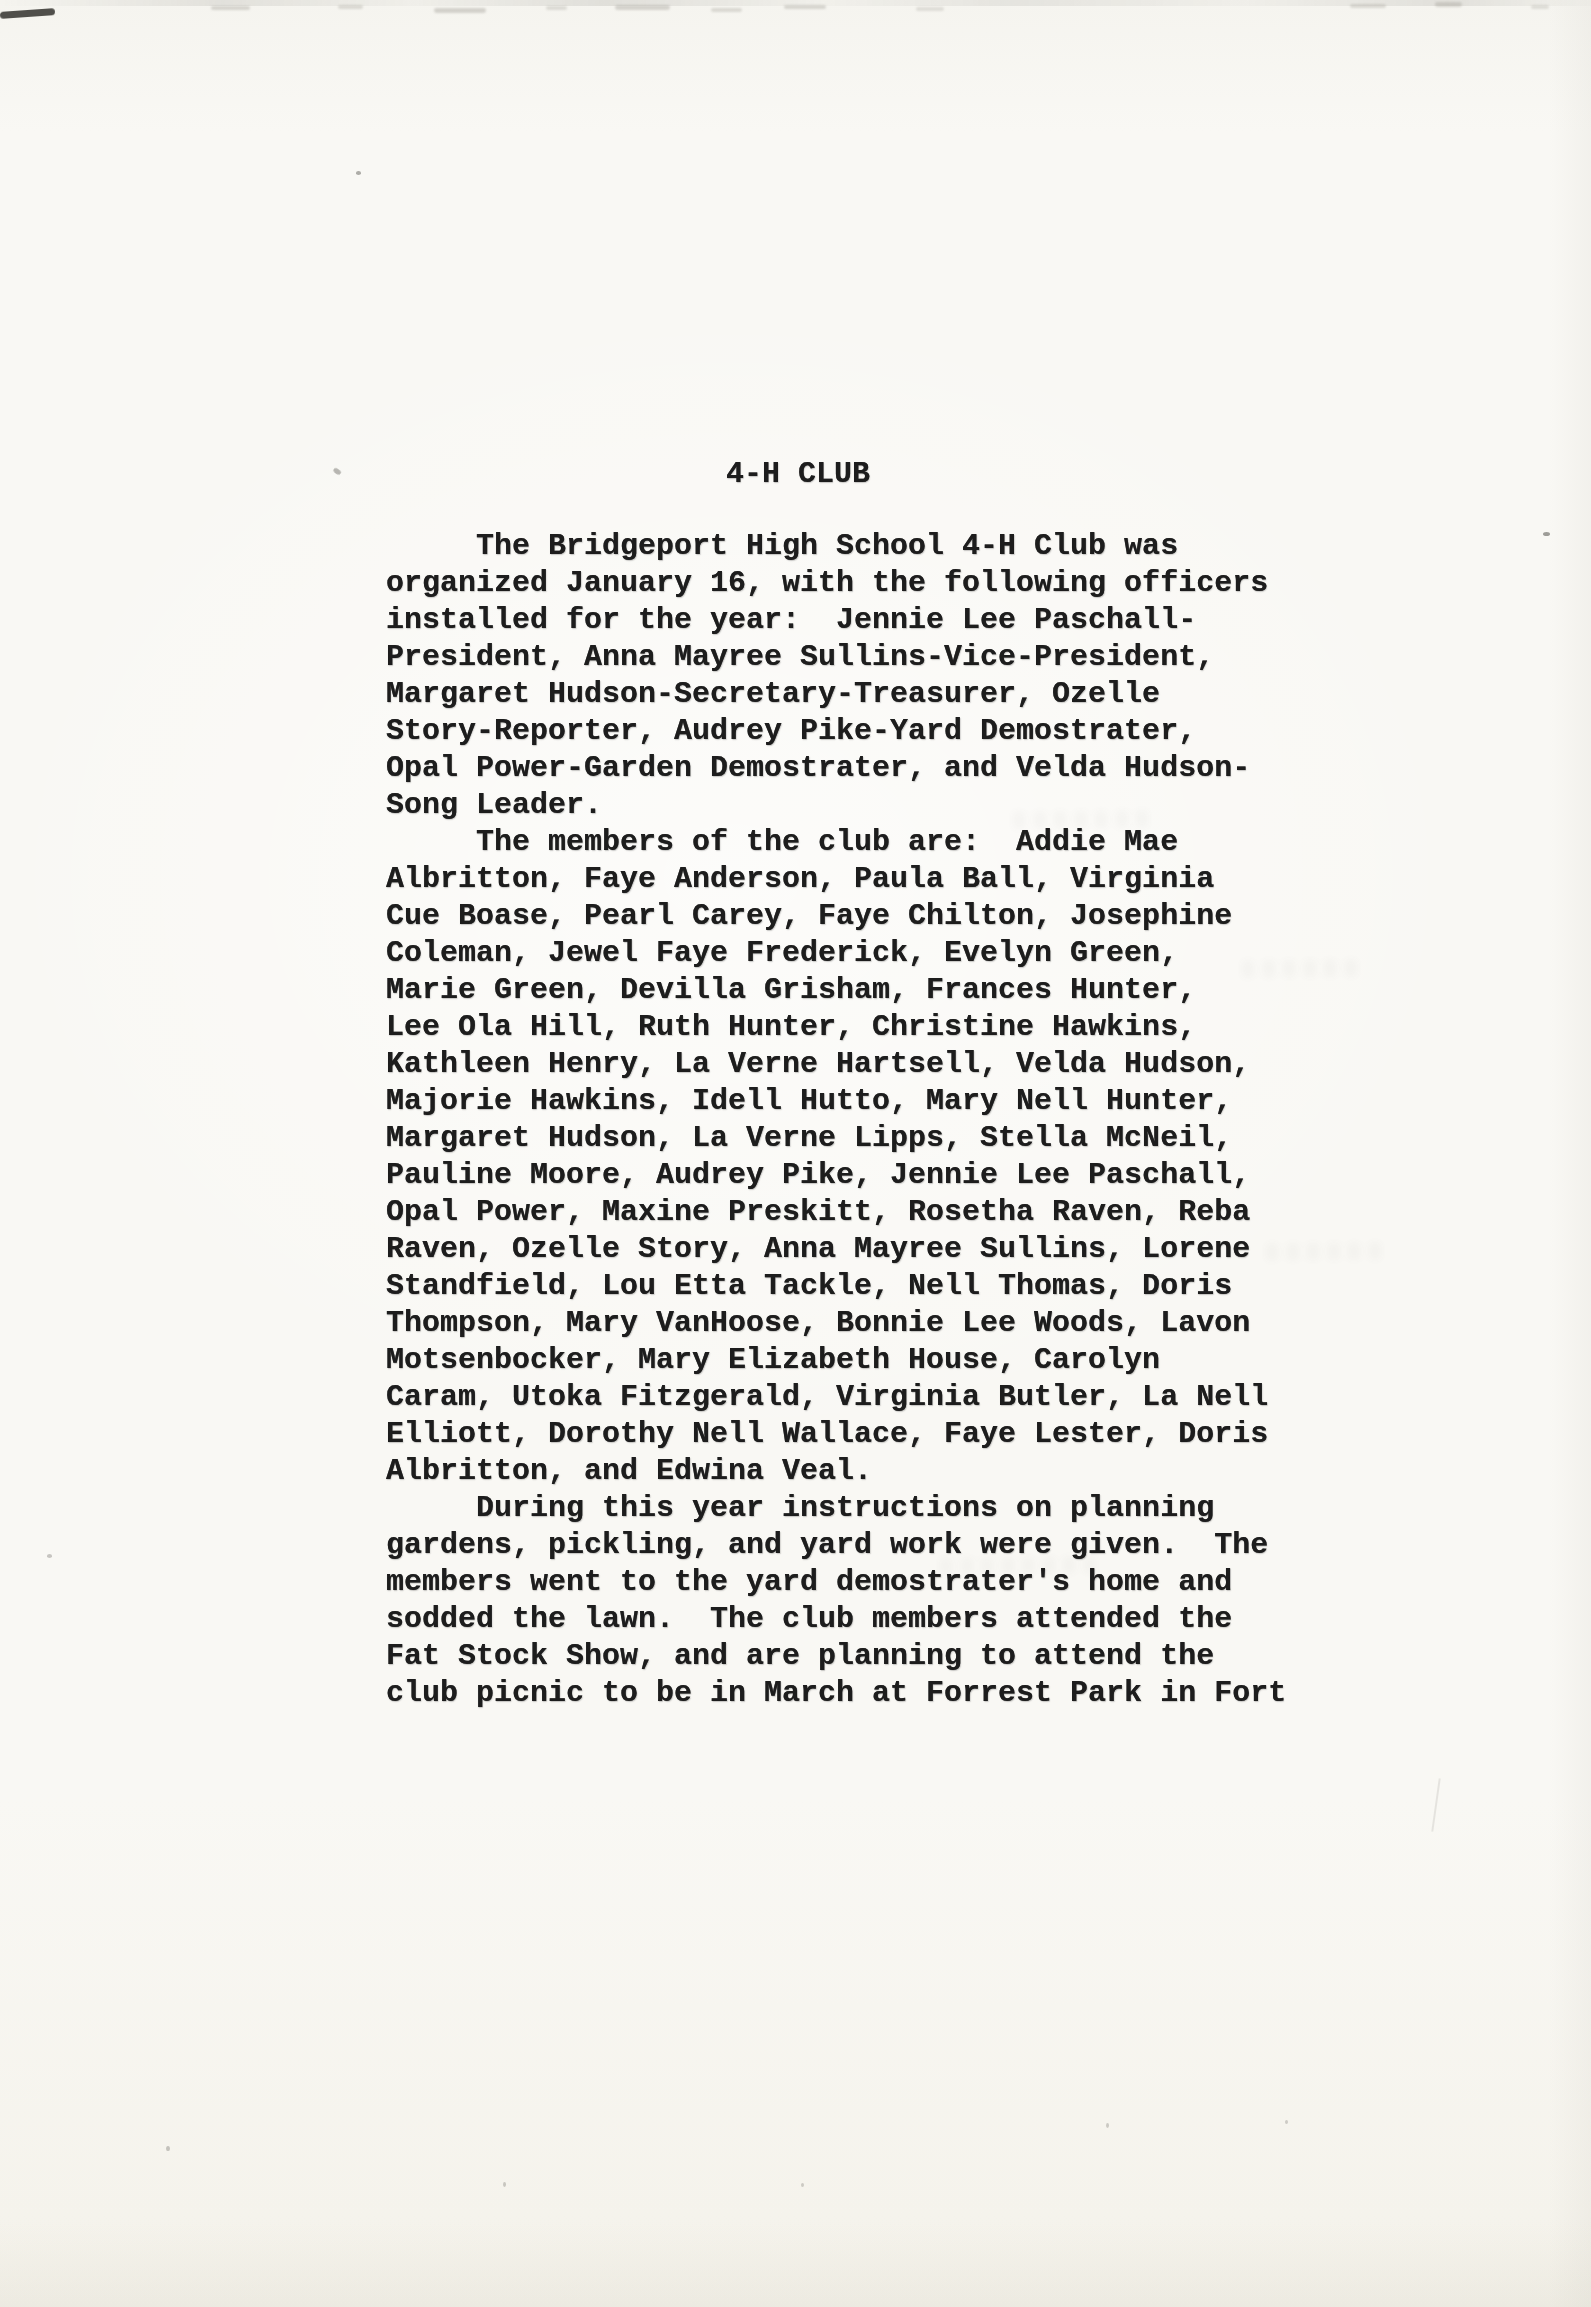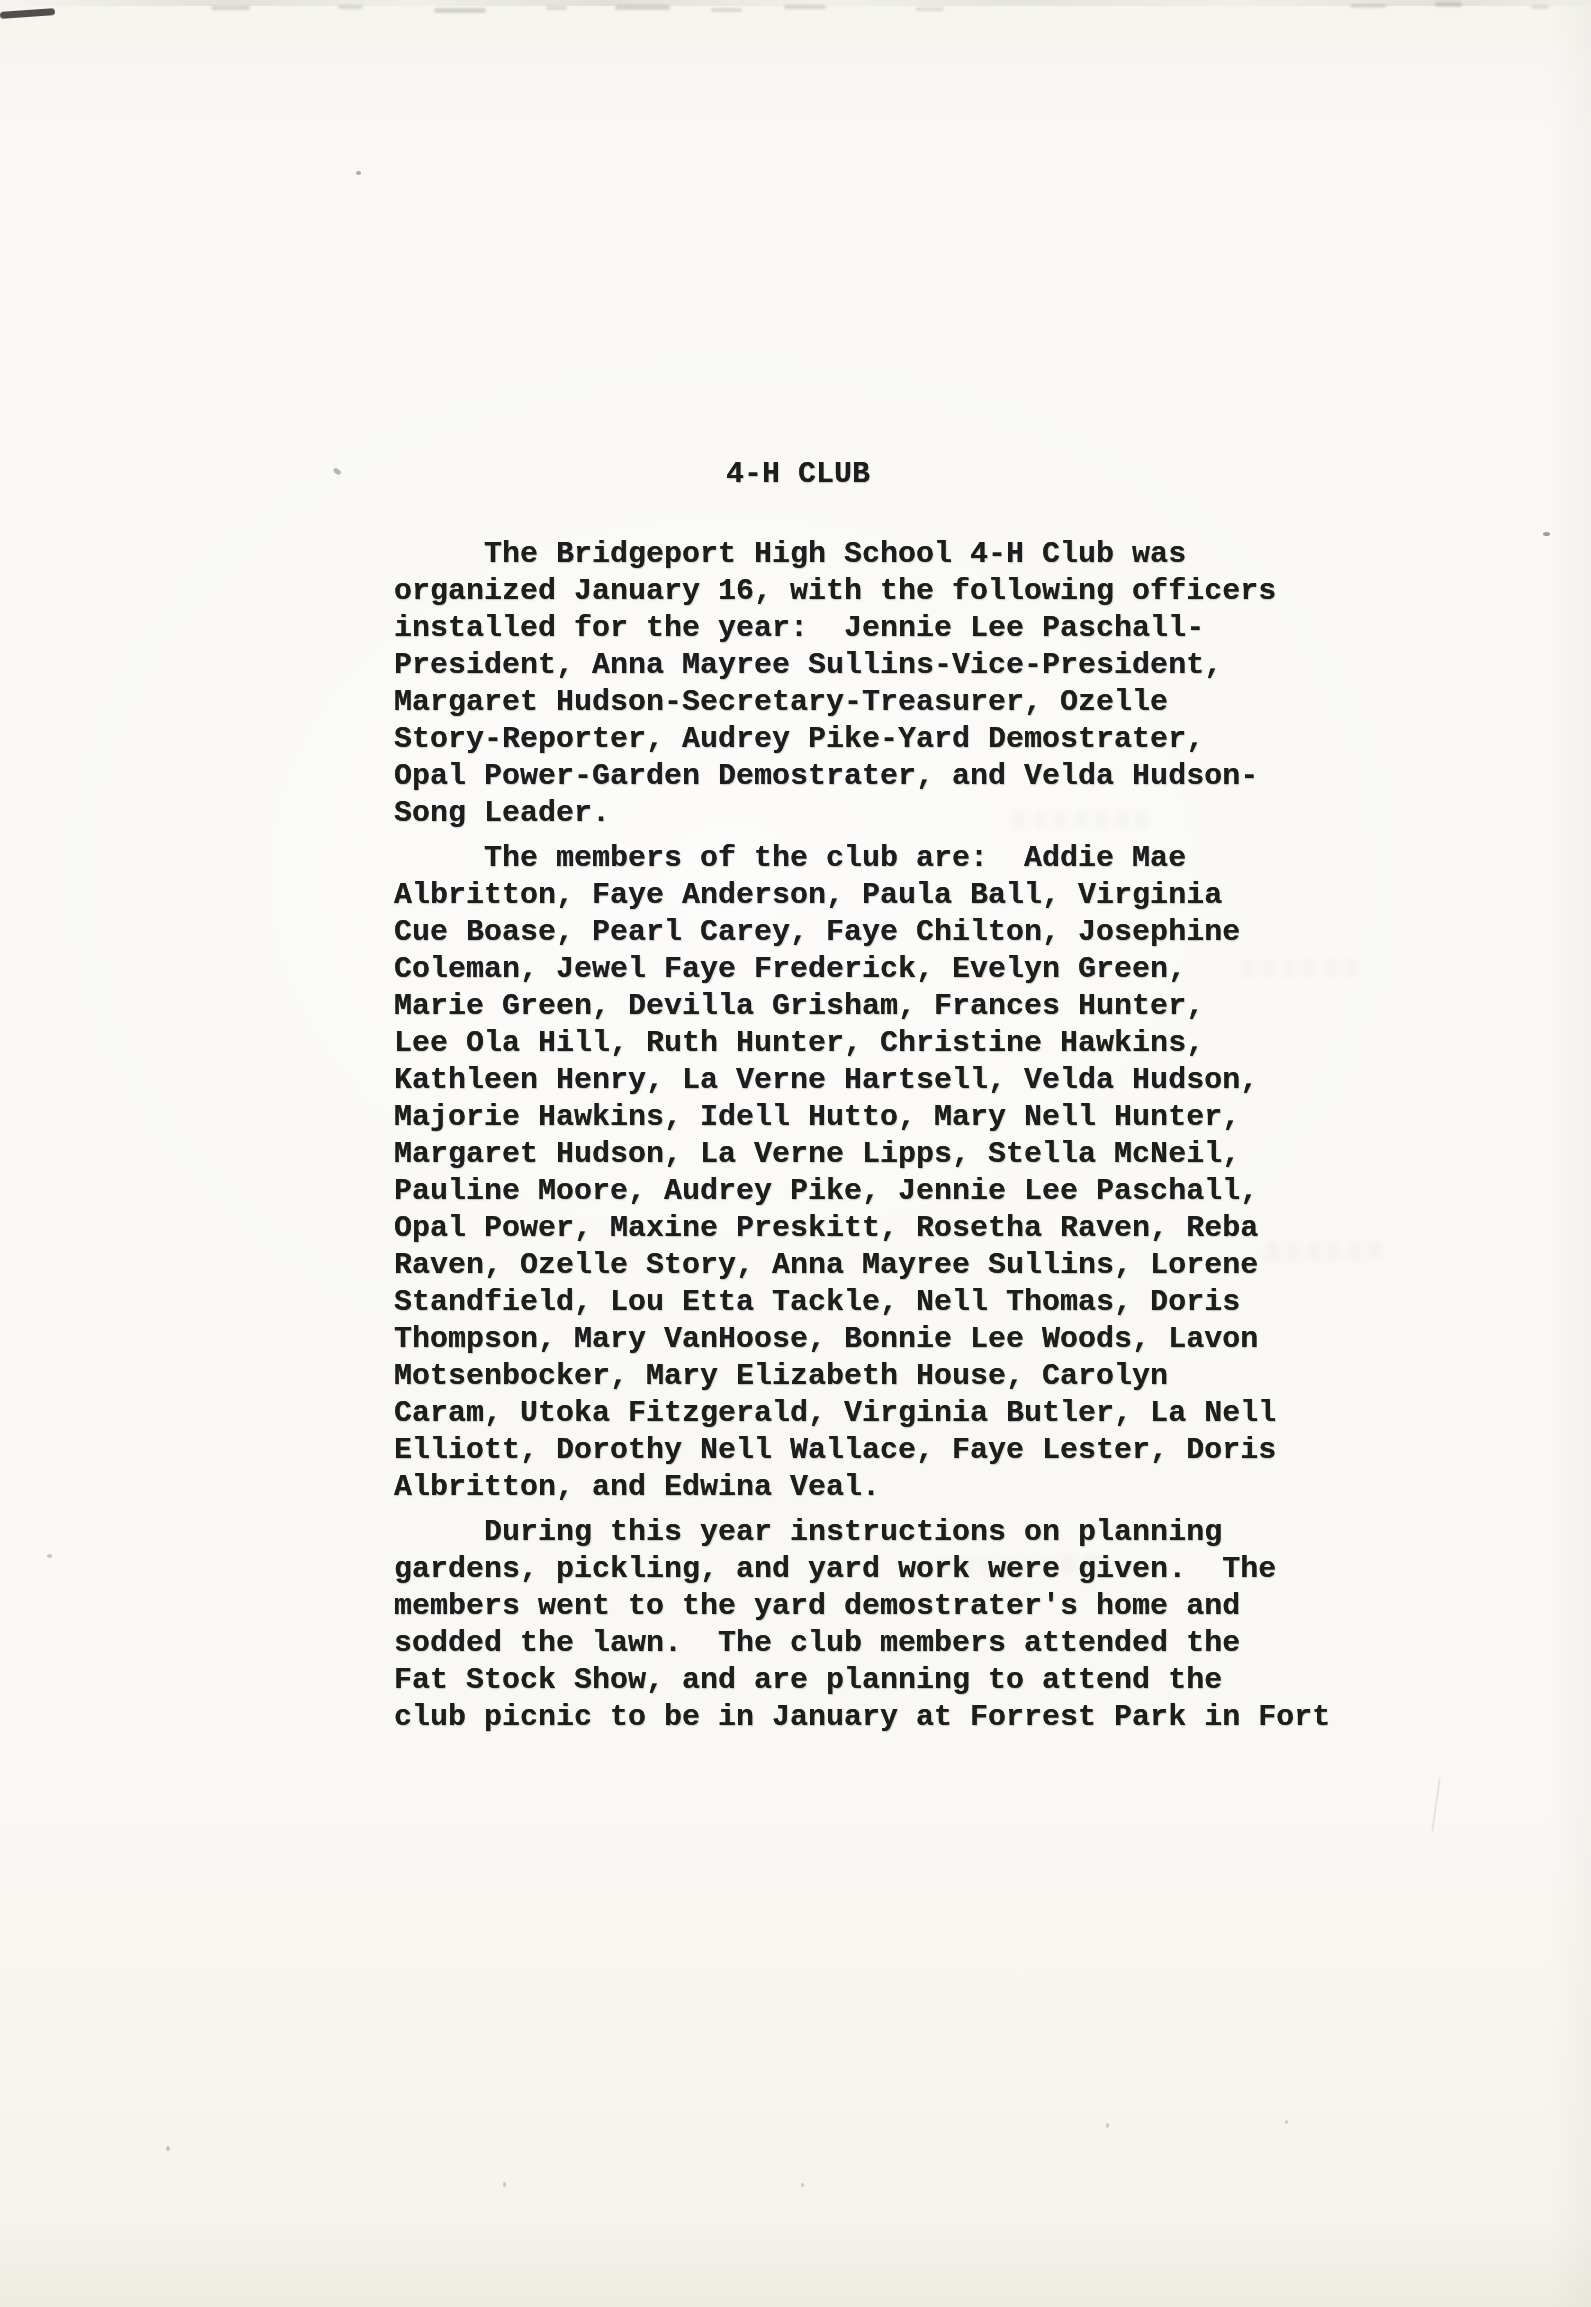--- a/index.html
+++ b/index.html
@@ -34,21 +34,21 @@
     position: absolute;
     left: 726px;
     top: 456px;
   }
   .body-block {
     position: absolute;
     left: 386px;
     top: 528px;
     width: 965px;
   }
-  .para { margin: 8px; }
+  .para { margin: 0; }
   .para.overlap { margin-top: -6px; }
 
   
   .scan-top-band {
     position: absolute;
     top: 0; left: 0; right: 0;
     height: 6px;
     background: linear-gradient(90deg,
       rgba(70,68,62,0.0) 0%,
       rgba(120,118,110,0.28) 14%,
@@ -182,17 +182,17 @@
 Thompson, Mary VanHoose, Bonnie Lee Woods, Lavon
 Motsenbocker, Mary Elizabeth House, Carolyn
 Caram, Utoka Fitzgerald, Virginia Butler, La Nell
 Elliott, Dorothy Nell Wallace, Faye Lester, Doris
 Albritton, and Edwina Veal.</div>
     <div class="para ink">     During this year instructions on planning
 gardens, pickling, and yard work were given.  The
 members went to the yard demostrater's home and
 sodded the lawn.  The club members attended the
 Fat Stock Show, and are planning to attend the
-club picnic to be in January at Forrest Park in Fort</div>
+club picnic to be in March at Forrest Park in Fort</div>
   </div>
 
 </div>
 
 
 </body></html>

